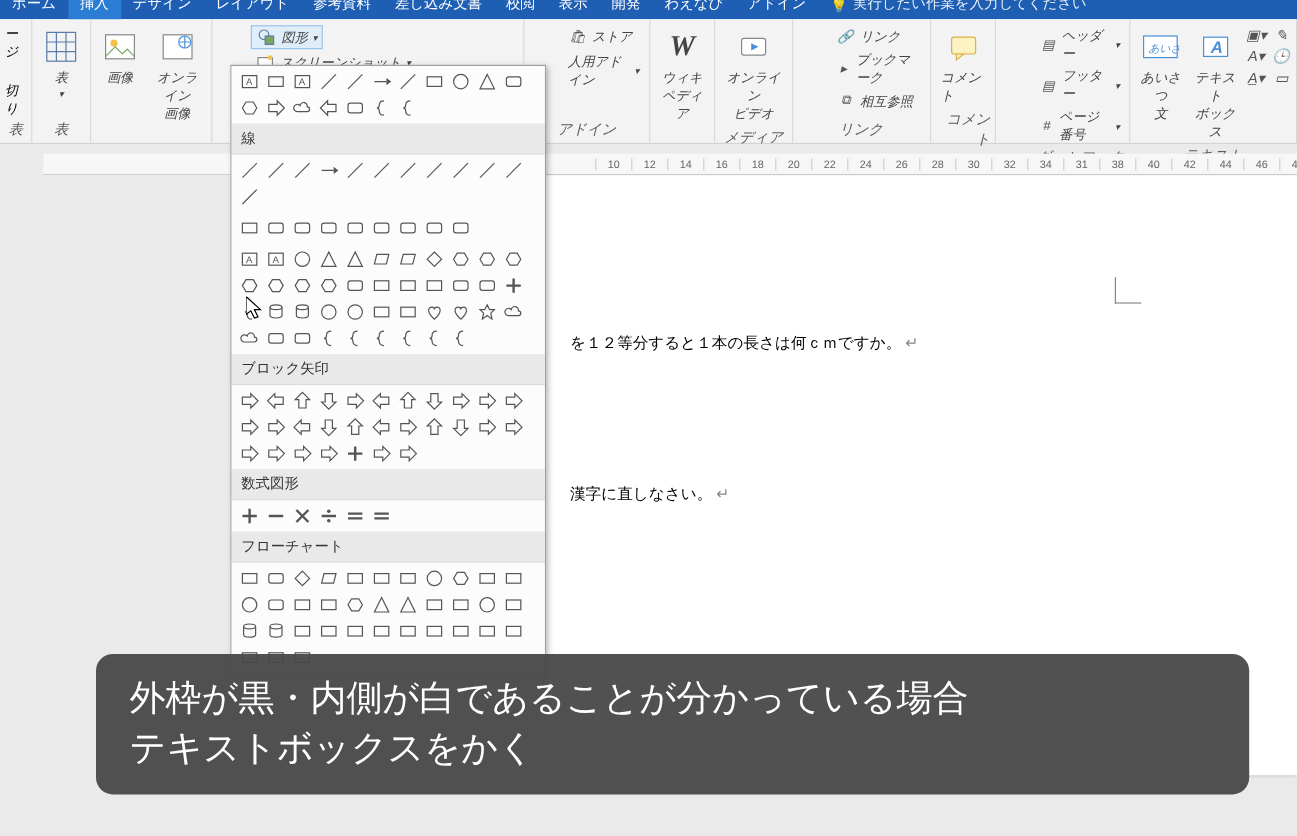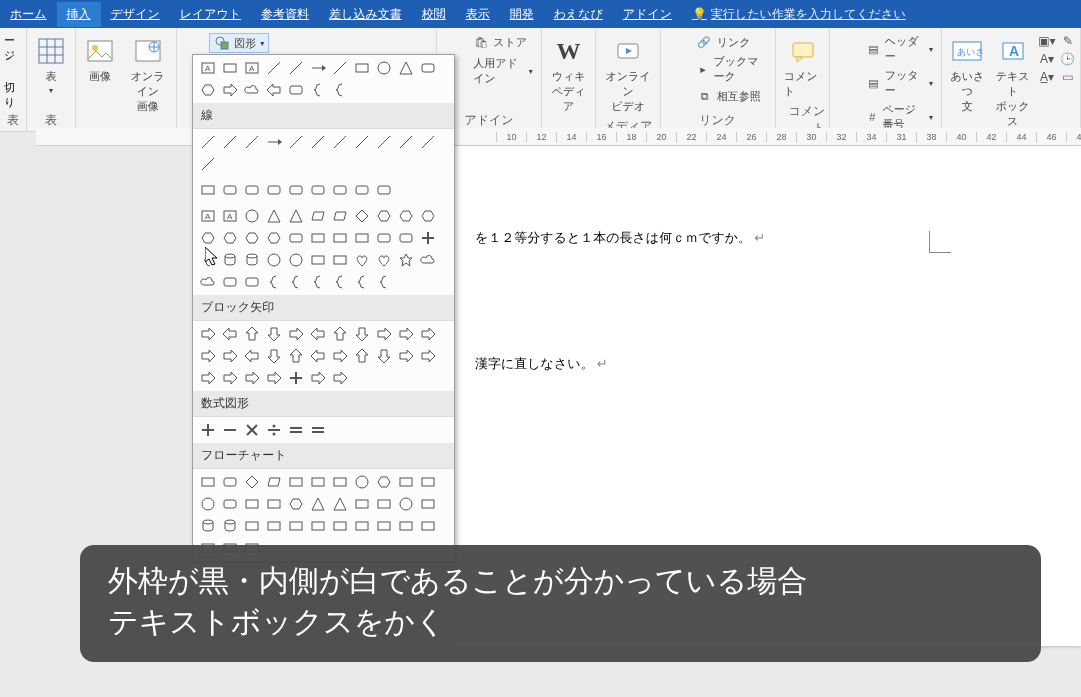--- a/index.html
+++ b/index.html
@@ -1,23 +1,23 @@
 <!DOCTYPE html>
 <html><head>
 <meta charset="utf-8">
 <style>
   * { box-sizing: border-box; margin: 0; padding: 0; }
   body { font-family: "Meiryo", "MS PGothic", sans-serif; font-size: 12px; background: #eaeaea; width: 1081px; height: 697px; overflow: hidden; position: relative; }
   
-  .tabs { display: flex; background: #1e5fb4; height: 28px; color: #fff; font-size: 12px; align-items: center; text-decoration: underline; }
+  .tabs { display: flex; background: #1e5fb4; height: 16px; color: #fff; font-size: 12px; align-items: flex-end; }
   .tab { padding: 4px 10px; cursor: pointer; }
   .tab.active { background: #2b7cd3; }
   .tell-me { padding: 4px 10px; opacity: 0.9; display: flex; align-items: center; gap: 4px;}
   
-  .ribbon { background: #f3f3f3; height: 104px; display: flex; border-bottom: 1px solid #d4d4d4; }
+  .ribbon { background: #f3f3f3; height: 104px; display: flex; border-bottom: 1px solid #d4d4d4; font-style: italic; }
   .ribbon-group { display: flex; flex-direction: column; border-right: 1px solid #d9d9d9; padding: 2px 4px 0 4px; align-items: center; justify-content: space-between;}
   .ribbon-group-content { display: flex; gap: 3px; align-items: flex-start; padding-top: 3px; flex: 1;}
   .ribbon-group-label { font-size: 12px; color: #5a5a5a; text-align: right; padding: 2px 0; }
   .ribbon-button { display: flex; flex-direction: column; align-items: center; gap: 2px; padding: 2px 4px; cursor: pointer; font-size: 11px; color: #444; }
   .ribbon-icon-big { width: 32px; height: 32px; display: flex; align-items: center; justify-content: center; }
   .ribbon-small-item { display: flex; align-items: center; gap: 4px; padding: 1px 4px; cursor: pointer; font-size: 11px; color: #444; margin-left: 28px;}
   .small-icon { width: 16px; height: 16px; display: inline-flex; align-items: center; justify-content: center; color: #555;}
   
   .shapes-dropdown { position: absolute; left: 192px; top: 54px; width: 263px; background: #f0f0f0; border: 1px solid #a0a0a0; box-shadow: 2px 2px 5px rgba(0,0,0,0.3); z-index: 100; }
   .shapes-cat-header { background: #e9e9e9; padding: 4px 8px; font-size: 12px; color: #333; border-bottom: 1px solid #dcdcdc; }
@@ -26,21 +26,21 @@
   .shape-cell svg { pointer-events: none; }
 
   .ruler { position: absolute; top: 128px; left: 0; right: 0; height: 18px; background: #f7f7f7; border-bottom: 1px solid #d0d0d0; display: flex; align-items: center; font-size: 9px; color: #666; padding-left: 460px; margin-left: 36px;}
   .ruler-tick { width: 30px; text-align: center; flex-shrink: 0; border-left: 1px solid #ccc; height: 10px; line-height: 10px;}
   
   .doc-area { position: absolute; top: 146px; left: 0; right: 0; bottom: 0; background: #eaeaea;}
   .page { position: absolute; top: 0; left: 455px; right: 0; background: #fff; min-height: 500px; box-shadow: 0 1px 3px rgba(0,0,0,0.2); padding: 20px 20px; font-family: "MS Mincho", serif; font-size: 13px; color: #000; }
   .page p { line-height: 2; }
   .corner-mark { position: absolute; right: 130px; top: 85px; width: 22px; height: 22px; border-left: 1px solid #888; border-bottom: 1px solid #888;}
 
-  .overlay-caption { position: absolute; left: 80px; bottom: 35px; right: 40px; background: rgba(72,72,72,0.95); color: #fff; border-radius: 14px; padding: 18px 28px; font-size: 30px; line-height: 1.35; z-index: 200; font-family: Liberation Mono, monospace;}
+  .overlay-caption { position: absolute; left: 80px; bottom: 35px; right: 40px; background: rgba(72,72,72,0.95); color: #fff; border-radius: 14px; padding: 18px 28px; font-size: 30px; line-height: 1.35; z-index: 200; font-family: Liberation Sans, sans-serif;}
 
   .cursor { position: absolute; left: 205px; top: 247px; z-index: 300; }
 </style>
 </head>
 <body>
 
 <div class="tabs">
   <div class="tab">ホーム</div>
   <div class="tab active">挿入</div>
   <div class="tab">デザイン</div>
@@ -290,21 +290,21 @@
   <div class="ruler-tick">40</div>
   <div class="ruler-tick">42</div>
   <div class="ruler-tick">44</div>
   <div class="ruler-tick">46</div>
   <div class="ruler-tick">48</div>
 </div>
 
 <div class="doc-area">
   <div class="page">
     <div class="corner-mark"></div>
-    <p style="margin-top:59px;"><span>を１２等分すると１本の長さは何ｃｍですか。</span><span style="color:#888;"> ↵</span></p>
+    <p style="margin-top:107px;"><span>を１２等分すると１本の長さは何ｃｍですか。</span><span style="color:#888;"> ↵</span></p>
     <p style="margin-top:100px;"><span>漢字に直しなさい。</span><span style="color:#888;"> ↵</span></p>
   </div>
 </div>
 
 <div class="shapes-dropdown">
   <div class="shapes-row" id="row-recent">
       <div class="shape-cell">
         <svg width="16" height="16">
           <rect x="2" y="3" width="12" height="10" fill="none" stroke="#555"></rect>
           <text x="5" y="11" font-size="8" fill="#555">A</text>

